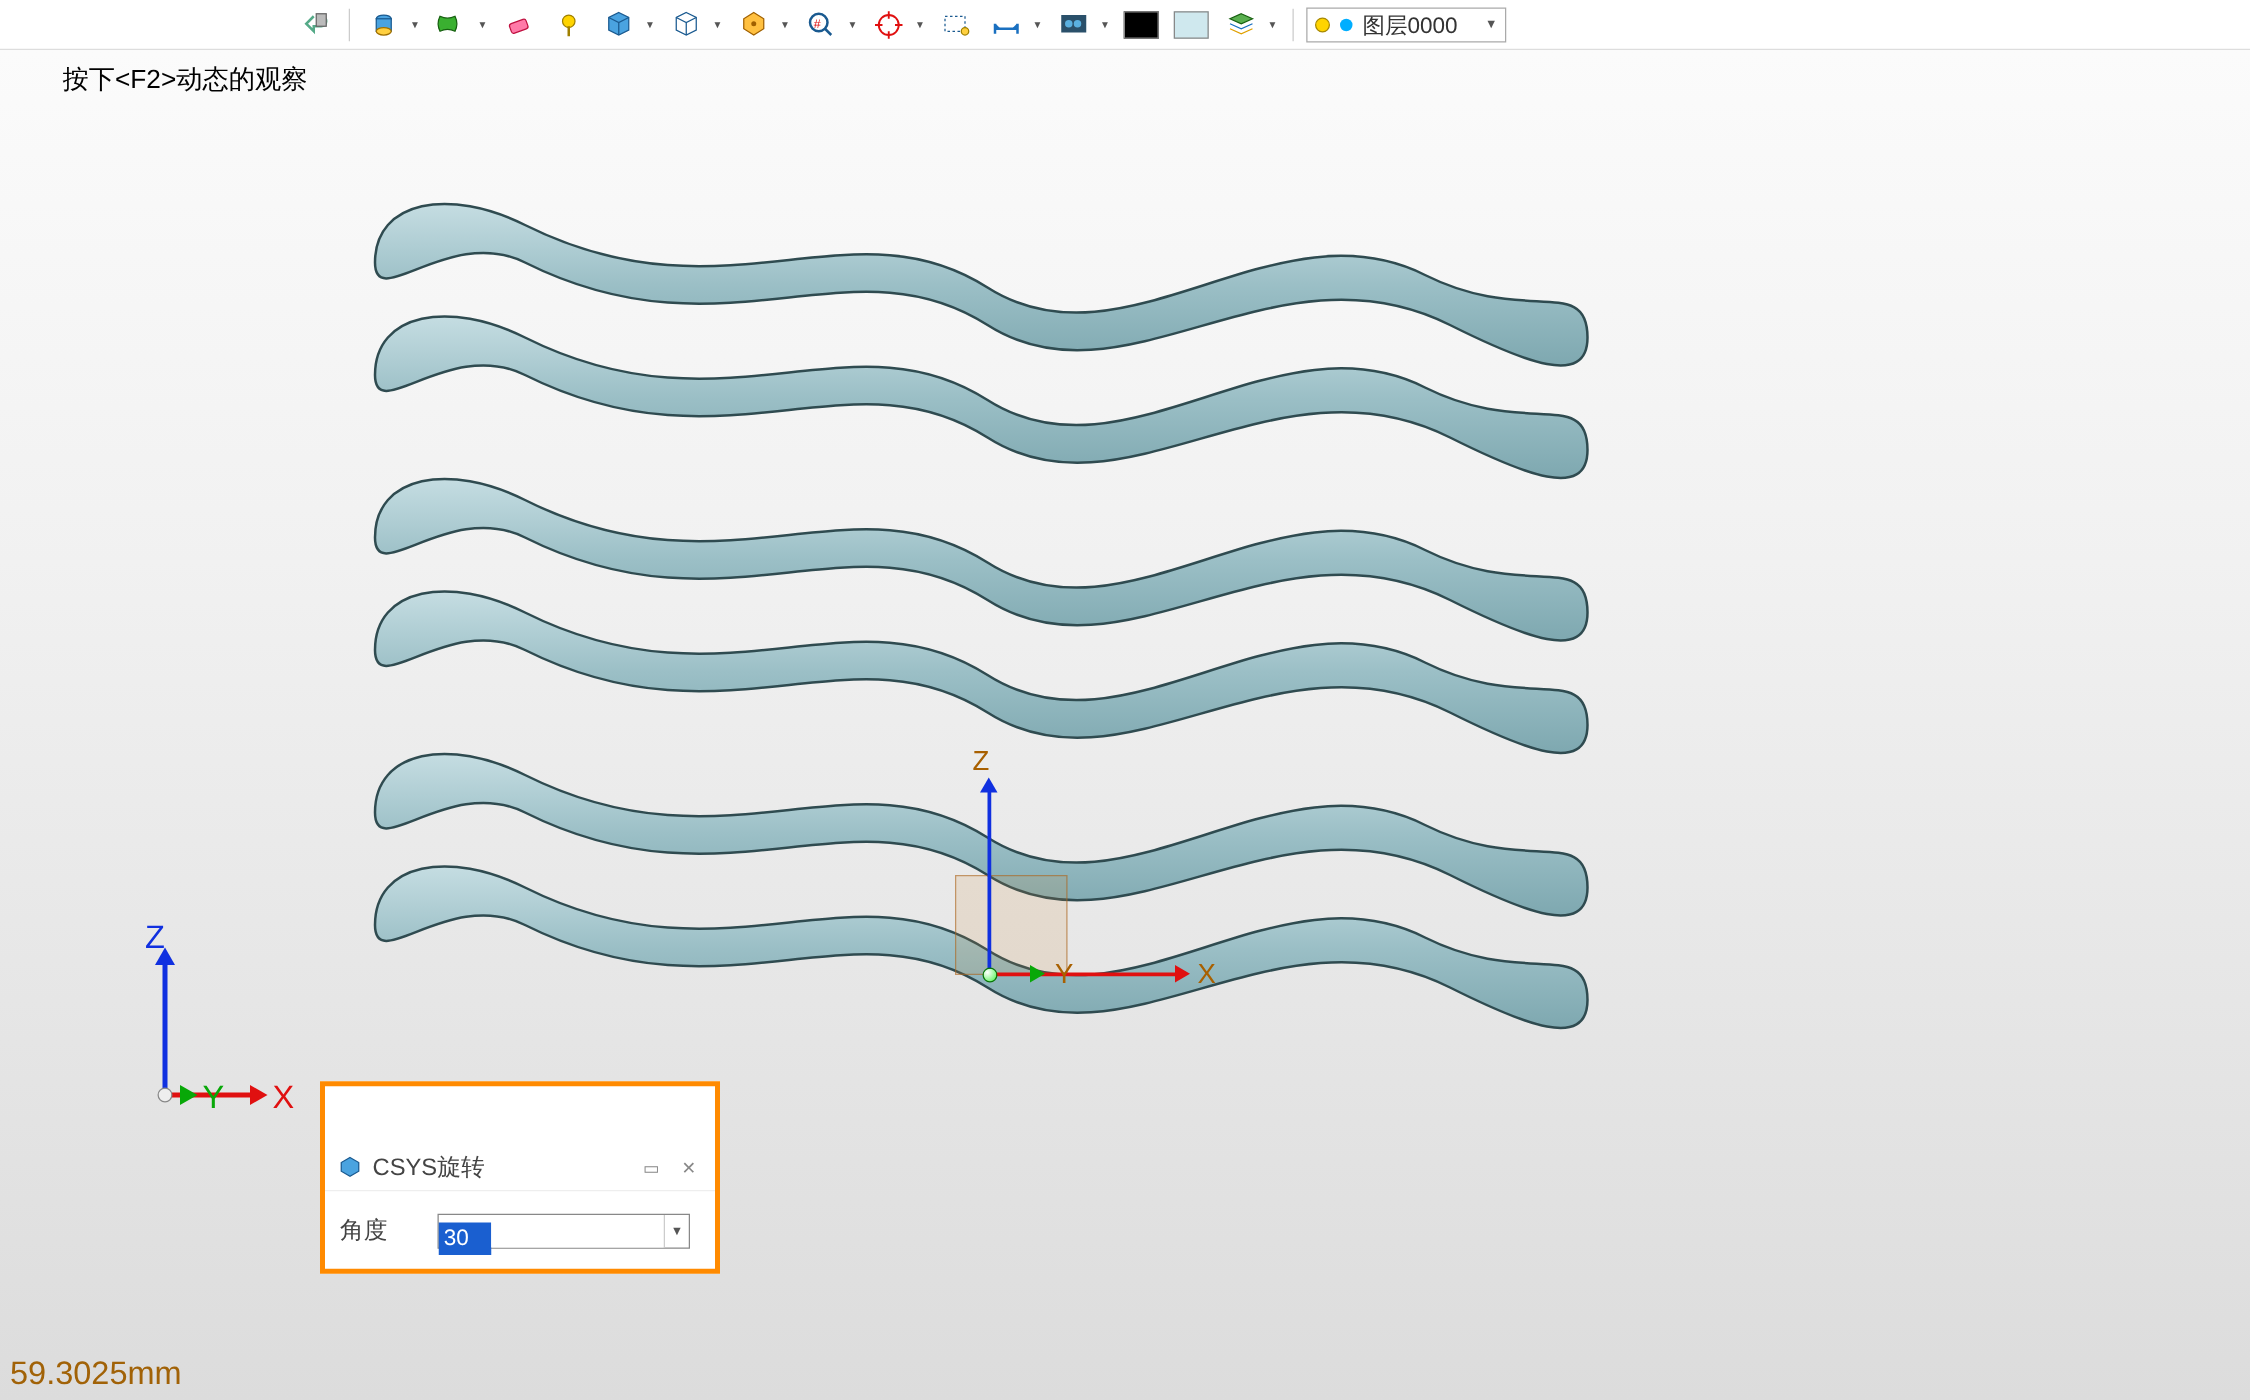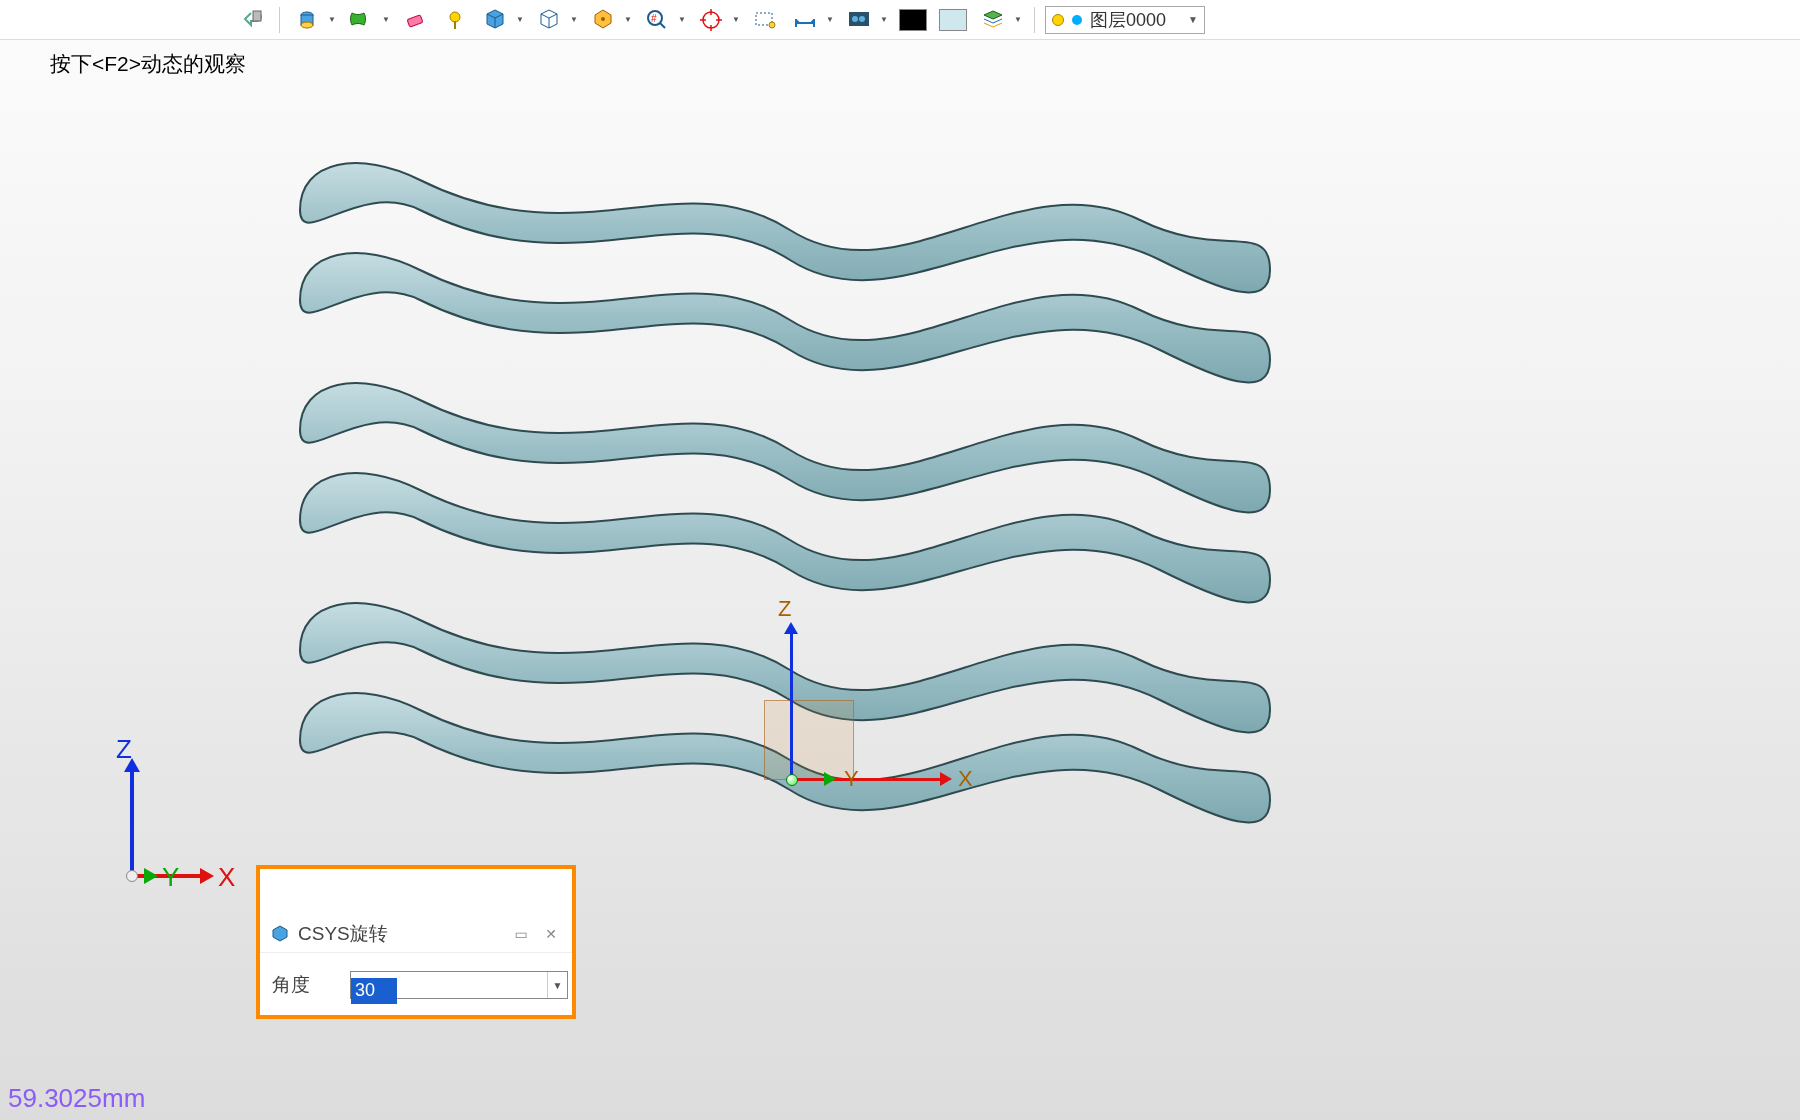--- a/index.html
+++ b/index.html
@@ -47,29 +47,29 @@
   .csys .y-label { position: absolute; left: 80px; top: 146px; color: #a86000; font-size: 22px; }
   .csys .origin { position: absolute; left: 22px; top: 154px; width: 12px; height: 12px; border-radius: 50%; background: radial-gradient(circle at 30% 30%, #fff, #4af24a); border: 1px solid #087808; }
 
   
   .dialog { position: absolute; left: 256px; bottom: 101px; width: 320px; background: #fff; border: 4px solid #ff8a00; }
   .dialog .titlebar { display: flex; align-items: center; height: 38px; padding: 0 10px; gap: 8px; border-bottom: 1px solid #eee; margin-top: 46px; }
   .dialog .titlebar .icon { width: 20px; height: 20px; display: inline-block; }
   .dialog .titlebar .title { font-size: 19px; color: #444; flex: 0 0 auto; }
   .dialog .titlebar .spacer { flex: 1; }
   .dialog .titlebar .winbtn { width: 22px; height: 18px; color: #888; font-size: 14px; cursor: pointer; display: flex; align-items: center; justify-content: center; }
-  .dialog .body { padding: 18px 4px 16px 12px; display: flex; align-items: center; gap: 18px; }
+  .dialog .body { padding: 18px 20px 16px 12px; display: flex; align-items: flex-start; gap: 18px; }
   .dialog .body .label { font-size: 19px; color: #444; width: 60px; }
   .dialog .body .field { flex: 1; height: 28px; border: 1px solid #888; display: flex; align-items: center; }
   .dialog .body .field input { flex: 1; border: none; height: 100%; padding: 0 4px; font-size: 18px; background: #1a5fd0; color: #fff; width: 40px; margin-top: 11px; }
   .dialog .body .field .rest { flex: 4; background: #fff; height: 100%; }
   .dialog .body .field .dd2 { width: 20px; display: flex; align-items: center; justify-content: center; font-size: 10px; color: #555; border-left: 1px solid #ccc; cursor: pointer; height: 100%; }
 
   
-  .status { position: absolute; left: 8px; bottom: 6px; font-size: 26px; color: #8b5cf6; }
+  .status { position: absolute; left: 8px; bottom: 6px; font-size: 26px; color: #a16207; }
 
   
   .model { position: absolute; left: 260px; top: 100px; width: 1060px; height: 760px; }
   .model svg { width: 100%; height: 100%; }
 </style>
 </head>
 <body>
 
 <div class="toolbar">
   <div class="tbtn">

